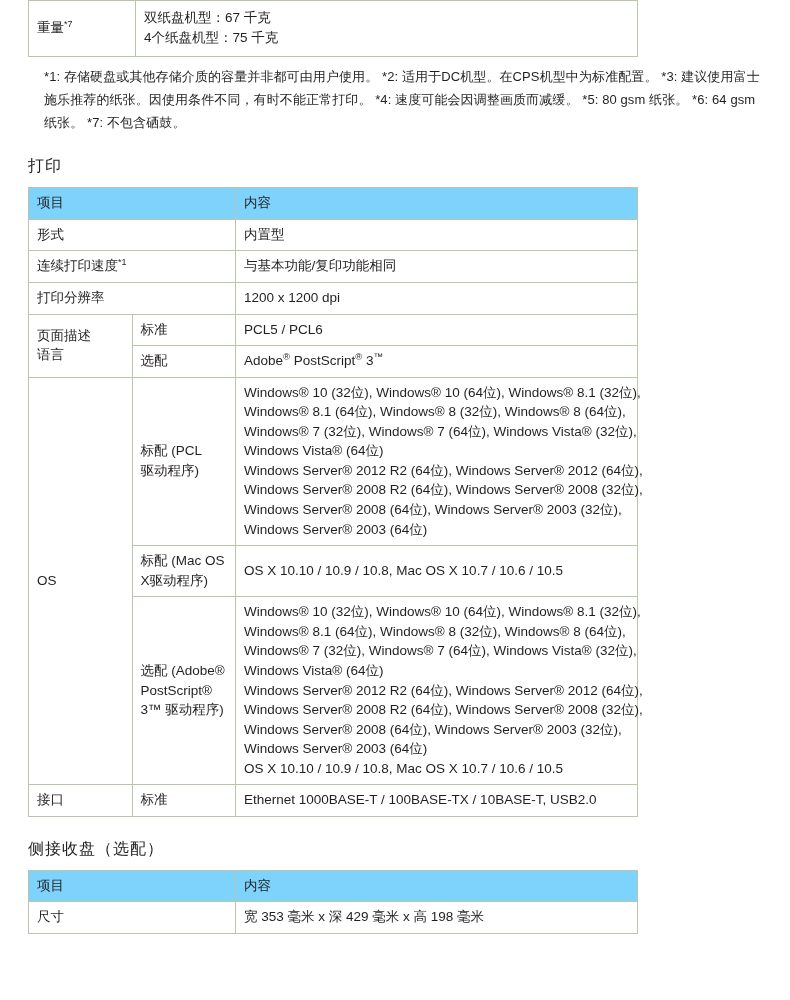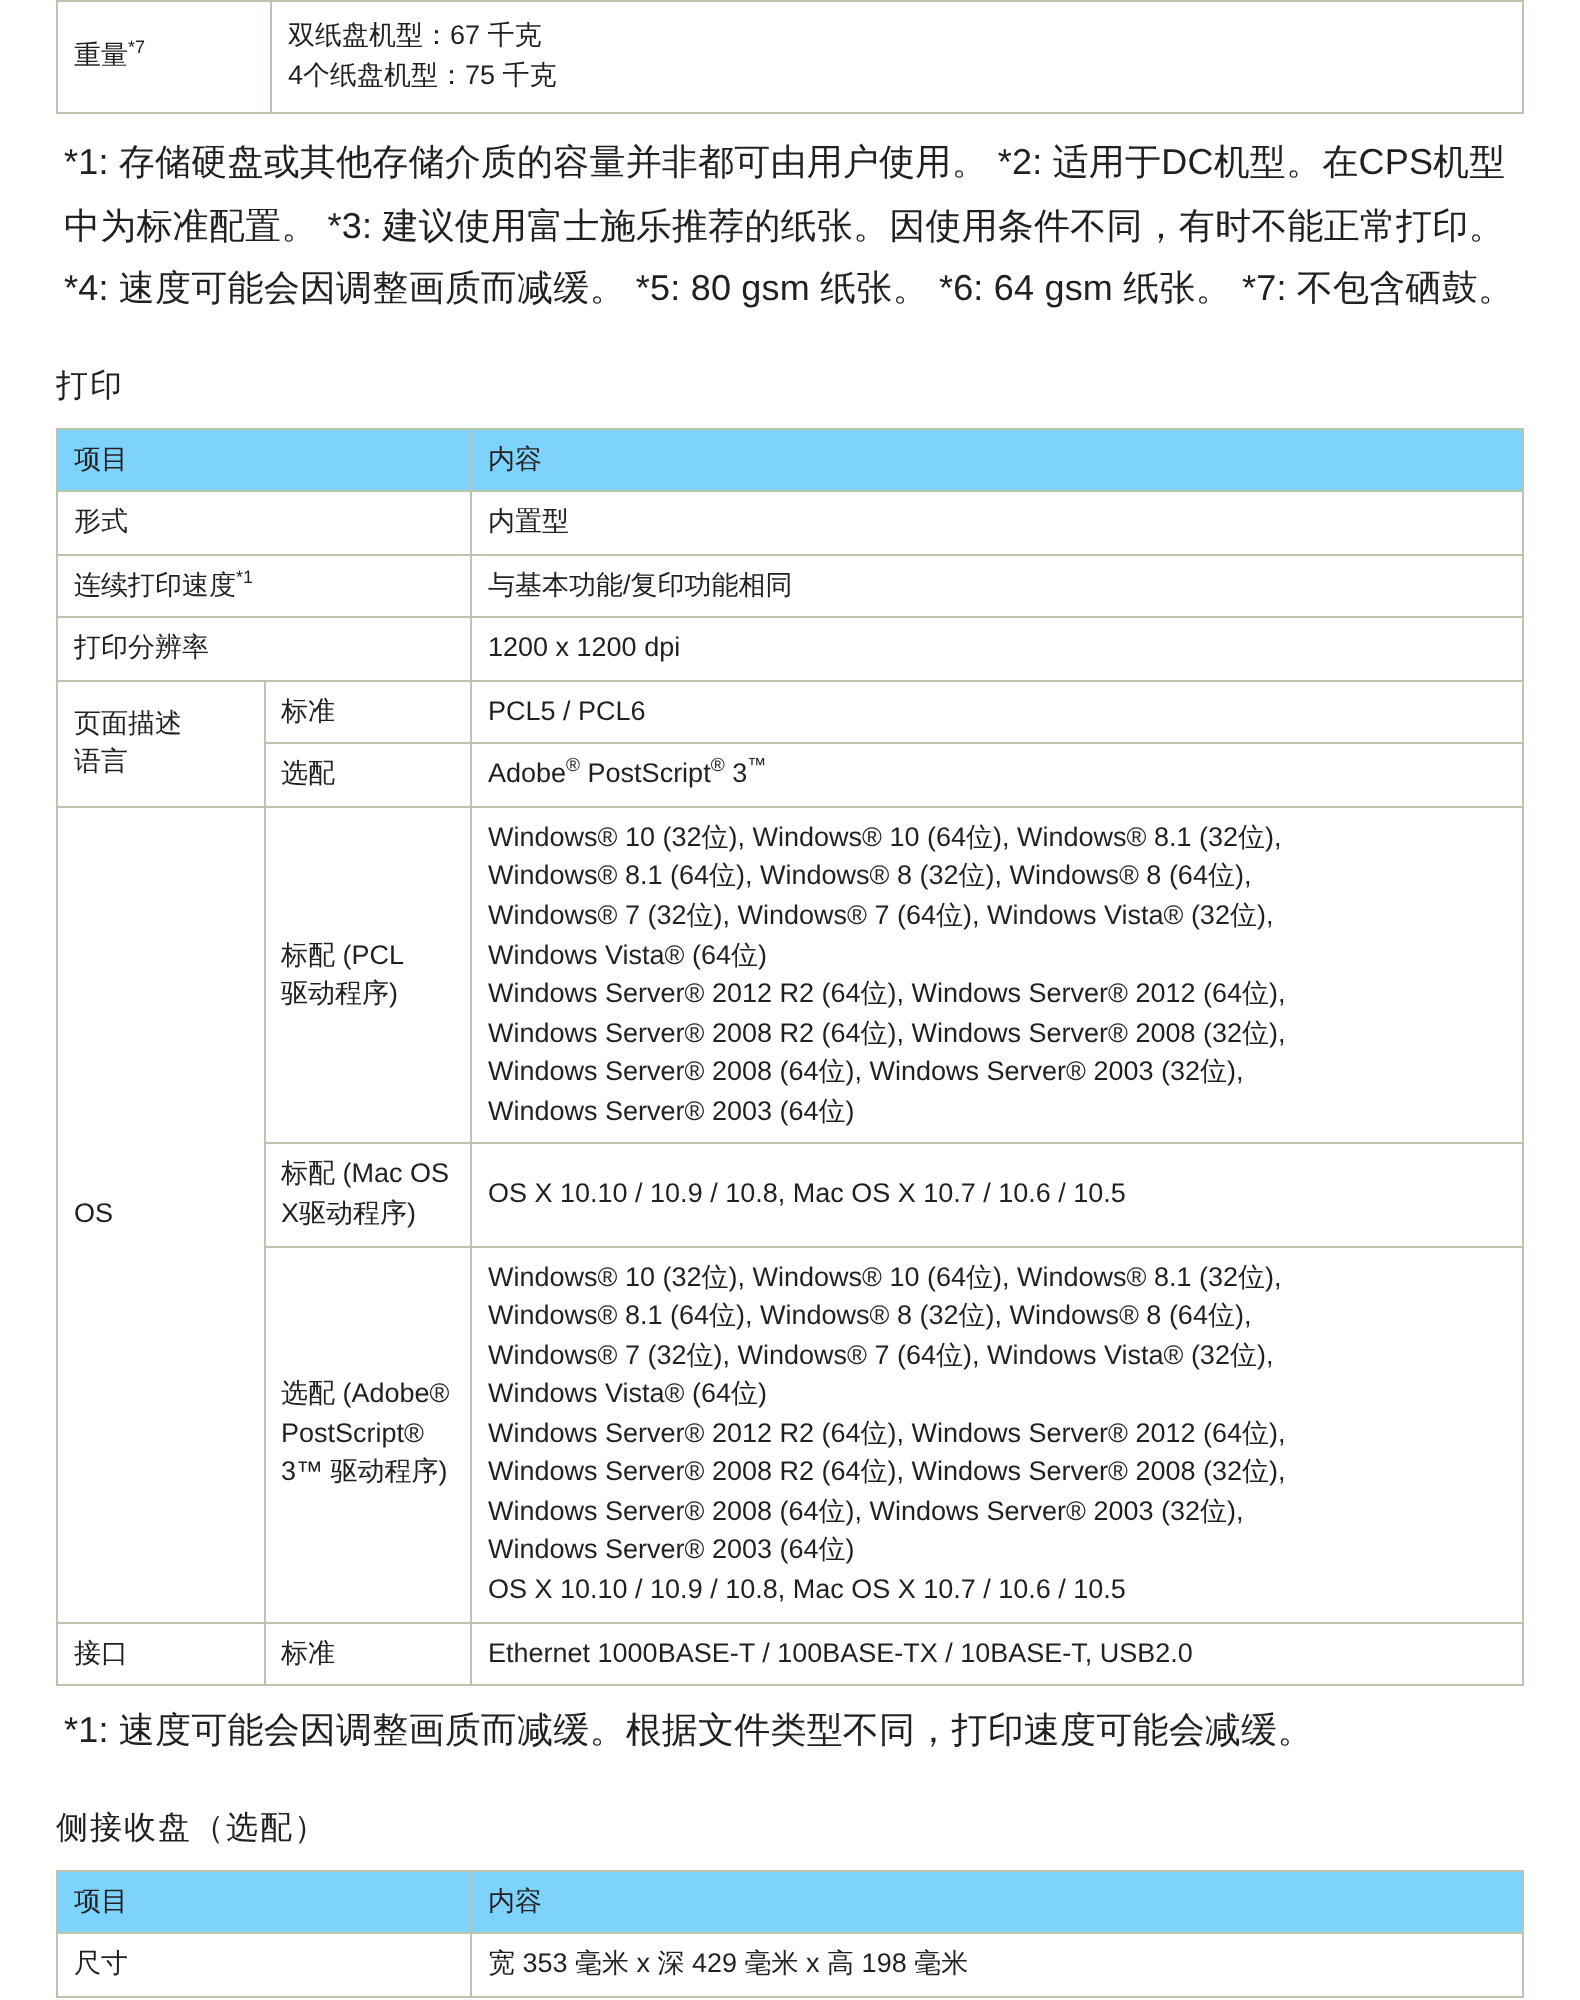--- a/index.html
+++ b/index.html
@@ -18,21 +18,21 @@
   }
   .page {
     position: relative;
     width: 790px;
     padding: 0 28px;
     box-sizing: border-box;
   }
 
   
   table.spec {
-    width: 734px;
+    width: 610px;
     border-collapse: collapse;
     table-layout: fixed;
   }
   table.spec td, table.spec th {
     border: 1px solid #b9c6ad;
     padding: 5px 8px 6px 8px;
     vertical-align: middle;
     text-align: left;
     font-weight: normal;
     font-size: 13.5px;
@@ -61,23 +61,23 @@
     vertical-align: super;
     line-height: 0;
   }
   .reg {
     font-size: 9.5px;
     vertical-align: super;
     line-height: 0;
   }
 
   .footnote {
-    font-size: 18px;
+    font-size: 13px;
     line-height: 1.75;
-    margin: 9px 0 0 4px;
+    margin: 9px 0 0 16px;
     letter-spacing: 0.1px;
   }
   .footnote.small-gap {
     margin-top: 7px;
   }
 
   h2.section {
     font-size: 16px;
     font-weight: normal;
     margin: 22px 0 10px 0;
@@ -210,21 +210,20 @@
     </tr>
 
     <tr>
       <td class="cell-left-label">接口</td>
       <td class="cell-sub-label">标准</td>
       <td>Ethernet 1000BASE-T / 100BASE-TX / 10BASE-T, USB2.0</td>
     </tr>
   </tbody>
     </table>
 
-  <p class="footnote small-gap">*1: 速度可能会因调整画质而减缓。根据文件类型不同，打印速度可能会减缓。</p>
 
   <h2 class="section">侧接收盘（选配）</h2>
 
   <table class="spec">
     <tbody>
         <tr class="header">
       <td class="cell-left-label" style="width:190px;">项目</td>
       <td>内容</td>
     </tr>
     <tr>

